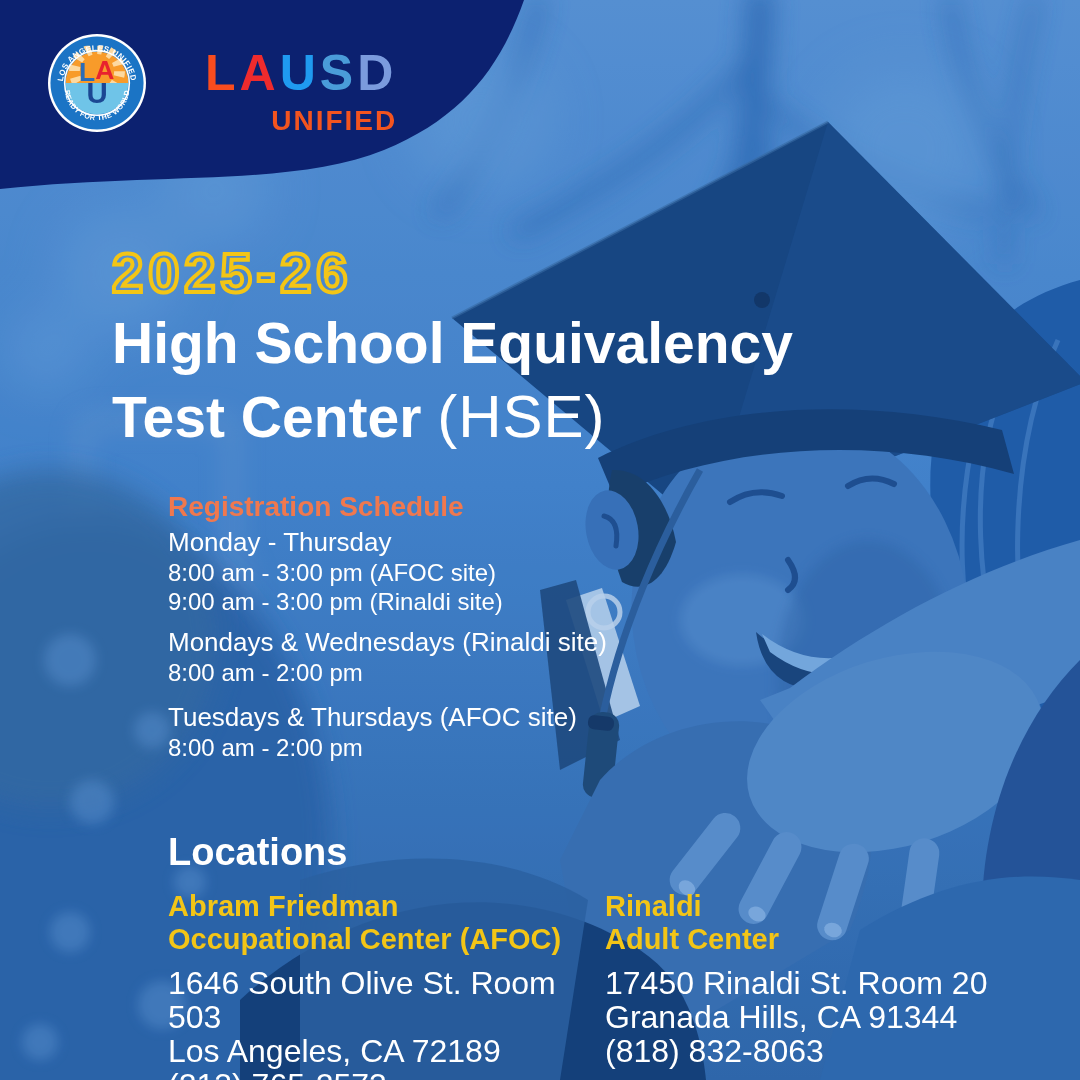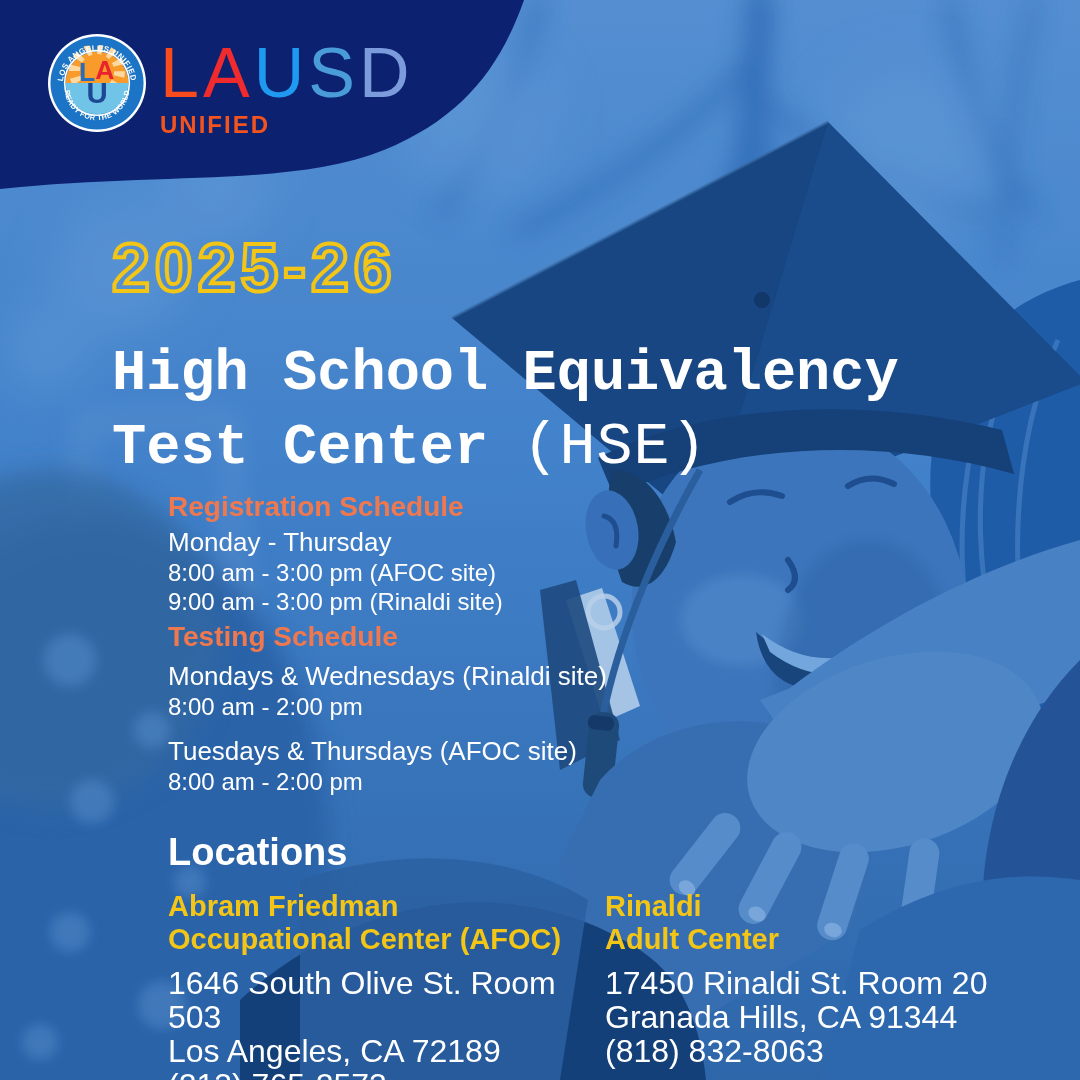--- a/index.html
+++ b/index.html
@@ -6,33 +6,33 @@
   .poster{
     position:relative;width:1080px;height:1080px;overflow:hidden;
     font-family:"Liberation Sans","DejaVu Sans",sans-serif;
     background:#4585cd;
   }
   .poster svg.photo{position:absolute;inset:0;display:block;}
   
   .brand{position:absolute;left:48px;top:34px;display:flex;align-items:flex-start;gap:14px;z-index:5;}
   .seal{width:98px;height:98px;display:block;}
   .wordmark{display:flex;flex-direction:column;margin-top:10px;}
-  .wordmark .letters{font-weight:400;font-size:70px;line-height:58px;letter-spacing:4px;}
+  .wordmark .letters{font-weight:700;font-size:50px;line-height:58px;letter-spacing:4px;margin-left:45px;}
   .wordmark .letters .wl{display:inline-block;}
   .wl0{color:#f94c1e;} .wl1{color:#ef2b2d;} .wl2{color:#1f9af0;} .wl3{color:#4a9cd9;} .wl4{color:#7b9bdd;}
-  .wordmark .sub{font-weight:800;font-size:24px;letter-spacing:2px;color:#f3541f;margin-top:9px;}
+  .wordmark .sub{font-weight:800;font-size:28px;letter-spacing:2px;color:#f3541f;margin-top:3px;text-align:right;}
   
   .year{
-    position:absolute;left:112px;top:228px;z-index:4;
-    font-weight:800;font-size:68px;letter-spacing:5px;
+    position:absolute;left:112px;top:240px;z-index:4;
+    font-weight:800;font-size:56px;letter-spacing:5px;
     color:transparent;-webkit-text-stroke:4px #f3c516;
   }
   .title{
-    position:absolute;left:112px;top:338px;z-index:4;margin:0;
-    color:#ffffff;font-weight:800;font-size:57px;line-height:73px;letter-spacing:0;font-family:Liberation Mono, monospace;
+    position:absolute;left:112px;top:307px;z-index:4;margin:0;
+    color:#ffffff;font-weight:800;font-size:57px;line-height:73px;letter-spacing:0;
   }
   .title .abbr{font-weight:400;font-size:60px;letter-spacing:1px;}
   
   .sched{position:absolute;left:168px;z-index:4;color:#fff;}
   .sched.reg{top:490px;}
   .sched.test{top:620px;}
   .sched .shead{color:#f0784e;font-weight:800;font-size:28px;line-height:34px;}
   .sched .sdays{font-weight:400;font-size:26px;line-height:32px;margin-top:2px;}
   .sched .stime{font-weight:400;font-size:24px;line-height:29px;}
   .sched .sgroup{margin-top:6px;}
@@ -218,21 +218,20 @@
   </h1>
 
   <section class="sched reg">
     <div class="shead">Registration Schedule</div>
     <div class="sdays">Monday - Thursday</div>
     <div class="stime">8:00 am - 3:00 pm (AFOC site)</div>
     <div class="stime">9:00 am - 3:00 pm (Rinaldi site)</div>
   </section>
 
   <section class="sched test">
-    <div class="shead">Testing Schedule</div>
     <div class="sgroup">
       <div class="sdays">Mondays &amp; Wednesdays (Rinaldi site)</div>
       <div class="stime">8:00 am - 2:00 pm</div>
     </div>
     <div class="sgroup">
       <div class="sdays">Tuesdays &amp; Thursdays (AFOC site)</div>
       <div class="stime">8:00 am - 2:00 pm</div>
     </div>
   </section>
 

